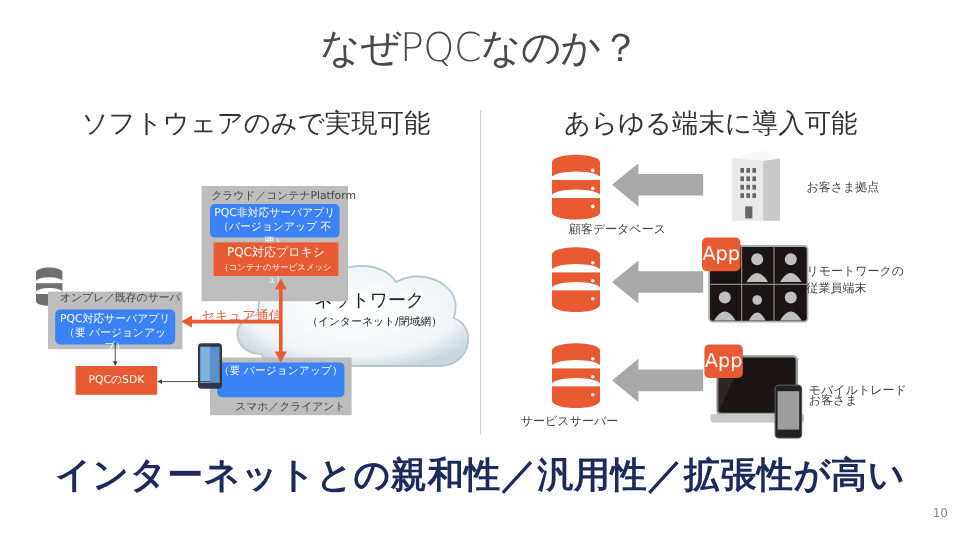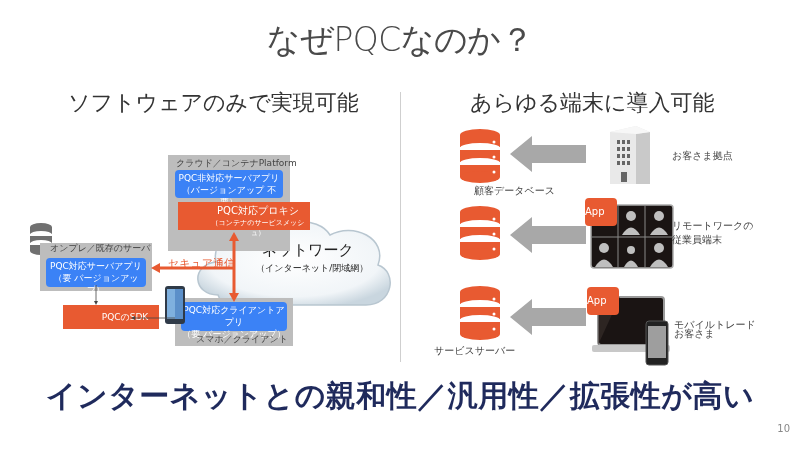--- a/index.html
+++ b/index.html
@@ -3,30 +3,30 @@
 <meta charset="utf-8">
 <style>
   html,body{margin:0;padding:0;}
   body{width:800px;height:450px;background:#ffffff;position:relative;overflow:hidden;font-family:"DejaVu Sans","Liberation Sans",sans-serif;color:#333;}
   .abs{position:absolute;}
   .title{left:0;width:800px;top:18px;text-align:center;font-size:33px;color:#4a4a4a;font-weight:300;letter-spacing:-0.5px;}
   .sub{top:88px;font-size:22px;color:#333;text-align:center;}
   .divider{left:400px;top:92px;width:1px;height:270px;background:#cfcfcf;}
   .gray-panel{background:#bdbdbd;}
   .dark-box{background:#3b82f6;color:#fff;border-radius:4px;text-align:center;font-size:9px;line-height:12px;}
-  .orange-box{background:#e85a31;color:#fff;text-align:center;padding-left:28px;}
+  .orange-box{background:#e85a31;color:#fff;text-align:center;}
   .panel-label{font-size:9px;color:#444;}
   .cloud{left:188px;top:210px;width:210px;height:110px;}
   .net-title{left:262px;top:241px;font-size:15px;color:#222;}
   .net-sub{left:256px;top:262px;font-size:9px;color:#222;}
   .orange-text{color:#e85a31;font-size:11px;}
   .right-label{font-size:10px;color:#444;}
   .bottom{left:0;width:800px;top:376px;text-align:center;font-size:30px;font-weight:bold;color:#1f2a5c;letter-spacing:0.5px;}
   .pagenum{right:10px;top:423px;font-size:10px;color:#888;}
-  .app-badge{background:#e85a31;color:#fff;font-size:10px;border-radius:4px;}
+  .app-badge{background:#e85a31;color:#fff;font-size:16px;border-radius:4px;text-align:center;}
   svg{display:block;}
 </style>
 </head>
 <body>
 
 <div class="abs title">なぜPQCなのか？</div>
 
 <div class="abs sub" style="left:68px;">ソフトウェアのみで実現可能</div>
 <div class="abs sub" style="left:470px;">あらゆる端末に導入可能</div>
 <div class="abs divider"></div>
@@ -72,21 +72,20 @@
 <div class="abs panel-label" style="left:50px;top:242px;">オンプレ／既存のサーバ</div>
 <div class="abs dark-box" style="left:46px;top:258px;width:100px;height:27px;padding-top:2px;">
   <div>PQC対応サーバアプリ</div>
   <div>（要 バージョンアップ）</div>
 </div>
 
 <div class="abs orange-box" style="left:63px;top:305px;width:68px;height:24px;font-size:9px;line-height:24px;">PQCのSDK</div>
 
 <div class="abs gray-panel" style="left:175px;top:298px;width:118px;height:48px;"></div>
 <div class="abs dark-box" style="left:181px;top:302px;width:106px;height:27px;padding-top:2px;">
-  <div>PQC対応クライアントアプリ</div>
   <div>（要 バージョンアップ）</div>
 </div>
 <div class="abs panel-label" style="left:196px;top:333px;">スマホ／クライアント</div>
 
 <div class="abs" style="left:164px;top:285px;">
   <svg width="22" height="40" viewBox="0 0 22 40">
     <rect x="1" y="1" width="20" height="38" rx="3" fill="#2f3a48"></rect>
     <rect x="3" y="4" width="16" height="30" fill="#5b8fc9"></rect>
     <rect x="3" y="4" width="8" height="30" fill="#7fb0de"></rect>
   </svg>

